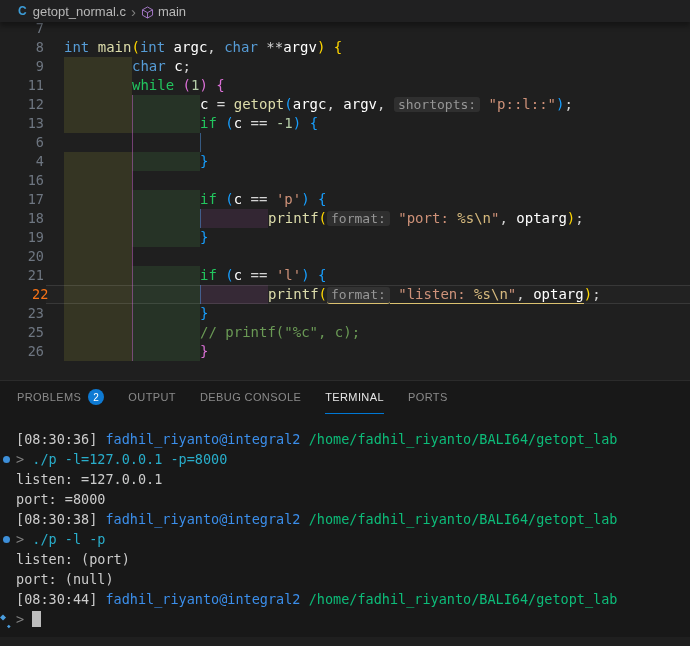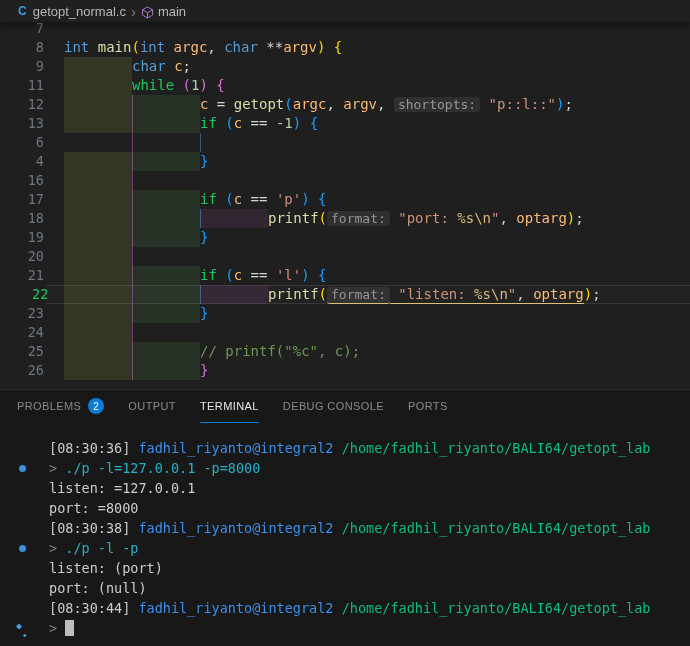--- a/index.html
+++ b/index.html
@@ -22,49 +22,49 @@
     position:absolute; top:22px; left:0; width:690px; height:367px;
     overflow:hidden; background:#1f1f1f;
     font-family:"DejaVu Sans Mono", monospace; font-size:14px; line-height:19px;
   }
   .code-scroll { margin-top:-3px; }
   .code-row { display:flex; height:19px; position:relative; white-space:pre; }
   .gutter {
     width:44px; flex:0 0 44px; text-align:right; color:#6e7681;
     font-size:13.5px; user-select:none;
   }
-  .code-row.current .gutter { color:#22c55e;padding-left:32px; }
+  .code-row.current .gutter { color:#f97316;padding-left:32px; }
   .code-row.current::before {
     content:""; position:absolute; left:46px; right:0; top:0; bottom:0;
     border-top:1px solid rgba(255,255,255,0.10);
     border-bottom:1px solid rgba(255,255,255,0.10);
     background:rgba(255,255,255,0.015); pointer-events:none;
   }
   .code-text { padding-left:20px; white-space:pre; }
   .ib { display:inline-block; width:68px; height:19px; vertical-align:top; }
   .ib1 { background:rgba(255,255,80,0.10); }
   .ib2 { background:rgba(110,255,110,0.09); }
   .ib3 { background:rgba(255,110,255,0.09); }
   .guide { position:absolute; top:0; bottom:0; width:1px; z-index:2; }
   .guide.lv2 { background:rgba(217,104,217,0.45); }
   .guide.lv3 { background:rgba(80,150,230,0.50); }
 
   .tk-type{color:#569CD6} .tk-kw{color:#22c55e} .tk-fn{color:#DCDCAA}
-  .tk-var{color:#fdba74} .tk-str{color:#CE9178} .tk-esc{color:#D7BA7D}
+  .tk-var{color:#ffffff} .tk-str{color:#CE9178} .tk-esc{color:#D7BA7D}
   .tk-num{color:#B5CEA8} .tk-pl{color:#D4D4D4} .tk-cm{color:#6A9955}
   .tk-b1{color:#FFD700} .tk-b2{color:#DA70D6} .tk-b3{color:#179FFF}
   .tk-hint{
     color:#969696; background:rgba(255,255,255,0.075);
     border-radius:3px; padding:0 4px; font-size:13px;
   }
   .wu { border-bottom:1.5px solid #d7b95e; padding-bottom:0.5px; }
 
   
   .panel {
-    position:absolute; top:389px; left:0; width:690px; height:257px;
+    position:absolute; top:380px; left:0; width:690px; height:257px;
     background:#181818; border-top:1px solid #2b2b2b;
   }
   .panel-tabs {
     height:33px; display:flex; align-items:stretch; padding-left:17px;
     font-size:11px; letter-spacing:0.4px; color:#8a8a8a;
   }
   .ptab { display:flex; align-items:center; margin-right:24px;
           border-bottom:1px solid transparent; cursor:pointer; }
   .ptab.active { color:#e7e7e7; border-bottom:1.5px solid #0078d4; }
   .ptab-badge {
@@ -72,21 +72,21 @@
     width:16px; height:16px; border-radius:50%; font-size:10px;
     display:flex; align-items:center; justify-content:center;
   }
 
   
   .terminal {
     position:absolute; top:33px; left:0; right:0; bottom:0;
     padding-top:15px; font-family:"DejaVu Sans Mono", monospace;
     font-size:13.5px; line-height:20px; overflow:hidden;
   }
-  .trow { position:relative; padding-left:33px; white-space:pre; height:20px;margin-left:16px; }
+  .trow { position:relative; padding-left:16px; white-space:pre; height:20px; }
   .ts-fg{color:#cccccc} .ts-blue{color:#3B8EEA} .ts-green{color:#0DBC79}
   .ts-cyan{color:#29AECB} .ts-dim{color:#828282}
   .deco-dot {
     position:absolute; left:3px; top:7px; width:7px; height:7px;
     border-radius:50%; background:#3d8fd9;
   }
   .deco-sparkle { position:absolute; left:0; top:0; width:15px; height:20px;
                   color:#4b9fe0; }
   .sp-big { position:absolute; left:0px; top:-2px; font-size:10px; }
   .sp-small { position:absolute; left:7px; top:7px; font-size:6px; }
@@ -119,40 +119,39 @@
       <div class="code-row"><span class="gutter">6</span><span class="guide lv2" style="left: 132px;"></span><span class="guide lv3" style="left: 200px;"></span></div>
       <div class="code-row"><span class="gutter">4</span><span class="guide lv2" style="left: 132px;"></span><span class="code-text"><span class="ib ib1"></span><span class="ib ib2"></span><span class="tk-b3">}</span></span></div>
       <div class="code-row"><span class="gutter">16</span><span class="guide lv2" style="left: 132px;"></span><span class="code-text"><span class="ib ib1"></span></span></div>
       <div class="code-row"><span class="gutter">17</span><span class="guide lv2" style="left: 132px;"></span><span class="code-text"><span class="ib ib1"></span><span class="ib ib2"></span><span class="tk-kw">if </span><span class="tk-b3">(</span><span class="tk-var">c </span><span class="tk-pl">== </span><span class="tk-str">'p'</span><span class="tk-b3">)</span><span class="tk-pl"> </span><span class="tk-b3">{</span></span></div>
       <div class="code-row"><span class="gutter">18</span><span class="guide lv2" style="left: 132px;"></span><span class="guide lv3" style="left: 200px;"></span><span class="code-text"><span class="ib ib1"></span><span class="ib ib2"></span><span class="ib ib3"></span><span class="tk-fn">printf</span><span class="tk-b1">(</span><span class="tk-hint">format:</span><span class="tk-pl"> </span><span class="tk-str">"port: </span><span class="tk-esc">%s</span><span class="tk-esc">\n</span><span class="tk-str">"</span><span class="tk-pl">, </span><span class="tk-var">optarg</span><span class="tk-b1">)</span><span class="tk-pl">;</span></span></div>
       <div class="code-row"><span class="gutter">19</span><span class="guide lv2" style="left: 132px;"></span><span class="code-text"><span class="ib ib1"></span><span class="ib ib2"></span><span class="tk-b3">}</span></span></div>
       <div class="code-row"><span class="gutter">20</span><span class="guide lv2" style="left: 132px;"></span><span class="code-text"><span class="ib ib1"></span></span></div>
       <div class="code-row"><span class="gutter">21</span><span class="guide lv2" style="left: 132px;"></span><span class="code-text"><span class="ib ib1"></span><span class="ib ib2"></span><span class="tk-kw">if </span><span class="tk-b3">(</span><span class="tk-var">c </span><span class="tk-pl">== </span><span class="tk-str">'l'</span><span class="tk-b3">)</span><span class="tk-pl"> </span><span class="tk-b3">{</span></span></div>
       <div class="code-row current"><span class="gutter">22</span><span class="guide lv2" style="left: 132px;"></span><span class="guide lv3" style="left: 200px;"></span><span class="code-text"><span class="ib ib1"></span><span class="ib ib2"></span><span class="ib ib3"></span><span class="tk-fn">printf</span><span class="tk-b1">(</span><span class="tk-hint wu">format:</span><span class="tk-pl wu"> </span><span class="tk-str wu">"listen: </span><span class="tk-esc wu">%s</span><span class="tk-esc wu">\n</span><span class="tk-str wu">"</span><span class="tk-pl wu">, </span><span class="tk-var wu">optarg</span><span class="tk-b1">)</span><span class="tk-pl">;</span></span></div>
       <div class="code-row"><span class="gutter">23</span><span class="guide lv2" style="left: 132px;"></span><span class="code-text"><span class="ib ib1"></span><span class="ib ib2"></span><span class="tk-b3">}</span></span></div>
-      <div class="code-row"><span class="gutter">24</span><span class="guide lv2" style="left: 132px;"></span><span class="code-text"><span class="ib ib1"></span></span></div>
       <div class="code-row"><span class="gutter">25</span><span class="guide lv2" style="left: 132px;"></span><span class="code-text"><span class="ib ib1"></span><span class="ib ib2"></span><span class="tk-cm">// printf("%c", c);</span></span></div>
       <div class="code-row"><span class="gutter">26</span><span class="guide lv2" style="left: 132px;"></span><span class="code-text"><span class="ib ib1"></span><span class="ib ib2"></span><span class="tk-b2">}</span></span></div>
     </div>
 </div>
 
 <div class="panel">
   <div class="panel-tabs">
       <div class="ptab">
         <span class="ptab-label">PROBLEMS</span>
         <span class="ptab-badge">2</span>
       </div>
       <div class="ptab">
         <span class="ptab-label">OUTPUT</span>
       </div>
+      <div class="ptab">
+        <span class="ptab-label">DEBUG CONSOLE</span>
+      </div>
       <div class="ptab active">
         <span class="ptab-label">TERMINAL</span>
-      </div>
-      <div class="ptab">
-        <span class="ptab-label">DEBUG CONSOLE</span>
       </div>
       <div class="ptab">
         <span class="ptab-label">PORTS</span>
       </div>
     </div>
   <div class="terminal">
       <div class="trow"><span class="ts-fg">[08:30:36] </span><span class="ts-blue">fadhil_riyanto@integral2</span><span class="ts-fg"> </span><span class="ts-green">/home/fadhil_riyanto/BALI64/getopt_lab</span></div>
       <div class="trow"><span class="deco-dot"></span><span class="ts-dim">&gt; </span><span class="ts-cyan">./p -l=127.0.0.1 -p=8000</span></div>
       <div class="trow"><span class="ts-fg">listen: =127.0.0.1</span></div>
       <div class="trow"><span class="ts-fg">port: =8000</span></div>

